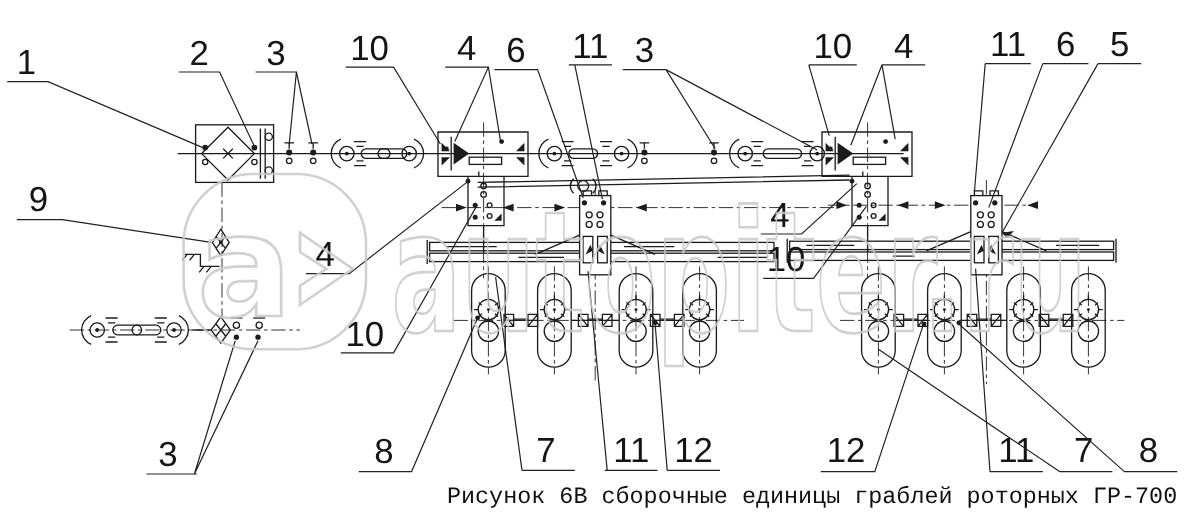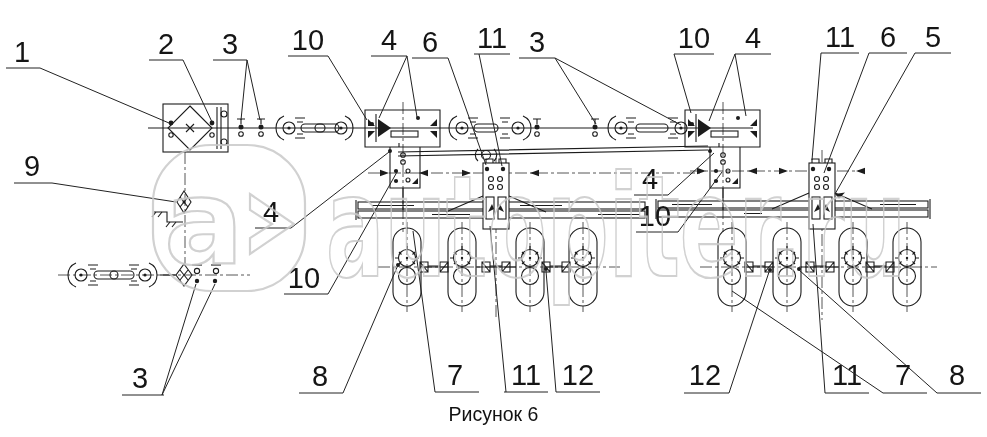--- a/index.html
+++ b/index.html
@@ -16,22 +16,22 @@
   .cl{stroke:#2b2b2b;stroke-width:.8;fill:none;stroke-dasharray:12 3 3 3}
   .ldr{stroke:#222222;stroke-width:1;fill:none}
   .num{font-family:"Liberation Sans",sans-serif;font-size:29px;fill:#151515}
   
   .wm{stroke:#c9c9c9;fill:none;stroke-width:2.2}
   .wm-logo{font-family:"DejaVu Sans",sans-serif;font-weight:bold;font-size:118px}
   .wm-text{font-family:"DejaVu Sans",sans-serif;font-weight:bold;font-size:140px}
   
   .caption{
     position:absolute;left:6px;top:403px;width:975px;
-    display:flex;justify-content:center;align-items:baseline;
-    font-family:Liberation Sans, sans-serif;font-size:19.5px;color:#111111;white-space:nowrap;
+    display:flex;justify-content:flex-end;align-items:baseline;
+    font-family:Liberation Mono, monospace;font-size:19.5px;color:#111111;white-space:nowrap;
   }
 </style>
 </head>
 <body>
 
 <div class="stage">
 <svg viewBox="0 0 987 437" width="987" height="437">
   <defs>
     <g id="cc">
           <circle class="d" r="6"></circle>
@@ -351,13 +351,14 @@
     <rect class="wm" x="153" y="145" width="152" height="146" rx="58"></rect>
     <text class="wm wm-logo" x="164" y="263">a</text>
     <path class="wm" d="M250,194 L294,224 L250,254 V238 L272,224 L250,210 Z"></path>
     <text class="wm wm-text" x="326" y="276" textLength="580" lengthAdjust="spacingAndGlyphs">autopiter.ru</text>
   </g>
 </svg>
 </div>
 
 <div class="caption">
   <span>Рисунок 6</span>
+  <span>В сборочные единицы граблей роторных ГР-700</span>
 </div>
 
 </body></html>

